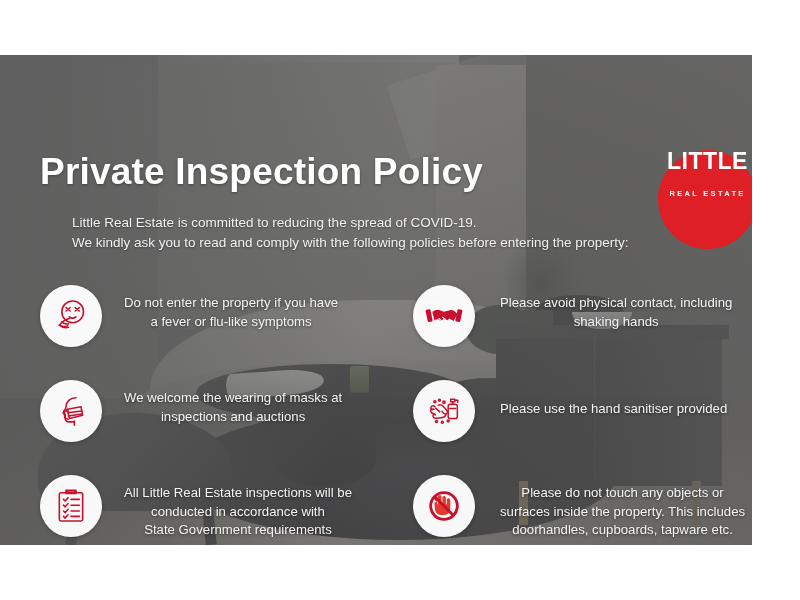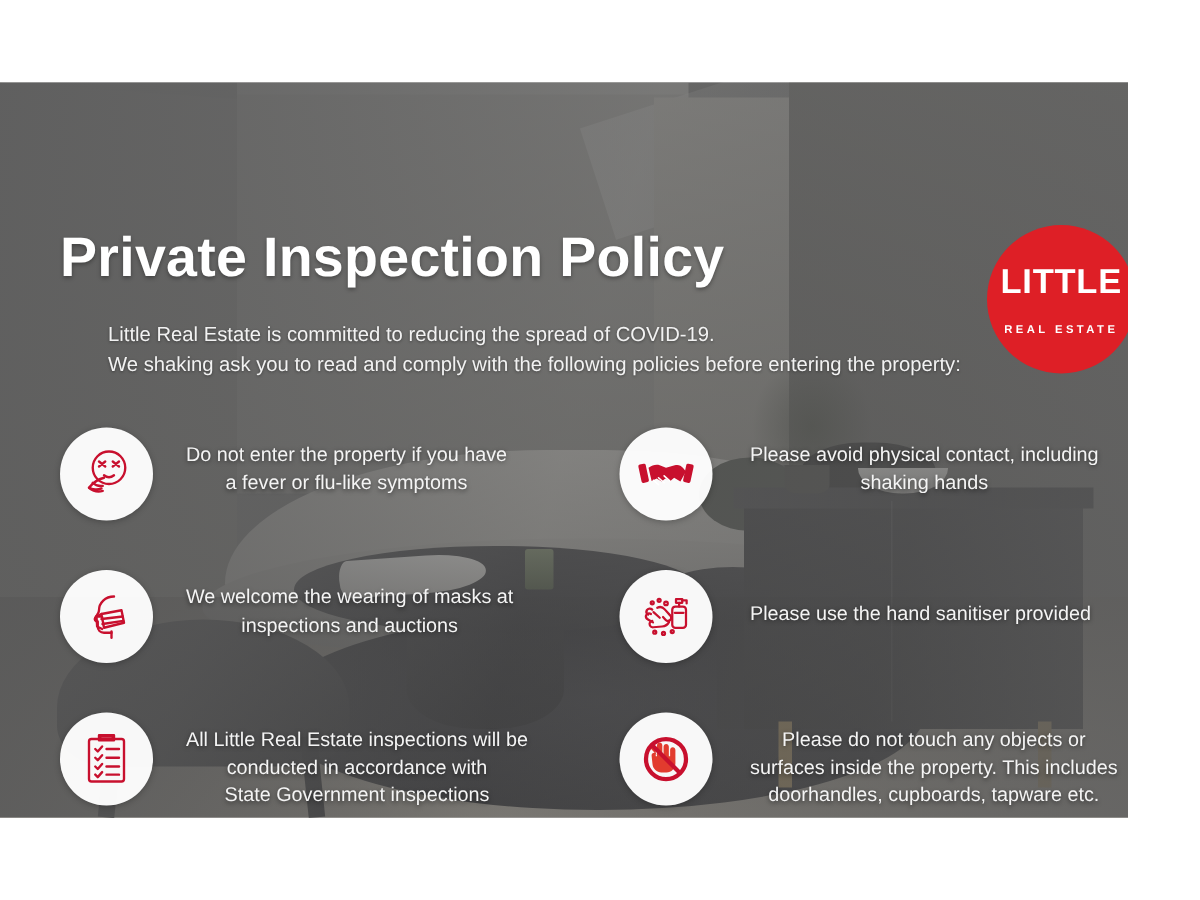--- a/index.html
+++ b/index.html
@@ -178,21 +178,21 @@
     color:#f2f2f2; font-size:13.5px; line-height:20px;
     text-shadow:0 1px 2px rgba(0,0,0,.4);
   }
   .intro div{ white-space:nowrap;margin-left:32px; }
 
   .logo{
     position:absolute; left:658px; top:95px;
     width:99px; height:99px; border-radius:50%;
     background:#de1f26;
     display:flex; flex-direction:column;
-    align-items:center; justify-content:center;
+    align-items:center; 
   }
   .logo-main{
     color:#fff; font-weight:bold; font-size:23px;
     letter-spacing:.5px; line-height:1;
   }
   .logo-sub{
     color:#fff; font-size:7.5px; letter-spacing:2.3px;
     margin-top:16px; font-weight:bold;
   }
 
@@ -266,21 +266,21 @@
     <div class="floor-shadow"></div>
     <div class="scrim"></div>
   </div>
 
   <div class="content">
 
     <div class="page-title">Private Inspection Policy</div>
 
     <div class="intro">
       <div>Little Real Estate is committed to reducing the spread of COVID-19.</div>
-      <div>We shaking ask you to read and comply with the following policies before entering the property:</div>
+      <div>We kindly ask you to read and comply with the following policies before entering the property:</div>
     </div>
 
     <div class="logo">
       <div class="logo-main">LITTLE</div>
       <div class="logo-sub">REAL ESTATE</div>
     </div>
 
     <div class="col col-left">
 
       <div class="policy">
@@ -330,21 +330,21 @@
               <path d="M24 23h10"></path>
             <path d="M15 30l2 2 3.5-4"></path>
               <path d="M24 30h10"></path>
             <path d="M15 36.5l2 2 3.5-4"></path>
               <path d="M24 36.5h10"></path>
           </svg>
         </div>
         <div class="policy-text">
           <div>All Little Real Estate inspections will be</div>
           <div>conducted in accordance with</div>
-          <div>State Government inspections</div>
+          <div>State Government requirements</div>
         </div>
       </div>
 
     </div>
 
     <div class="col col-right">
 
       <div class="policy">
         <div class="icon-badge">
           <svg viewBox="0 0 48 48">

